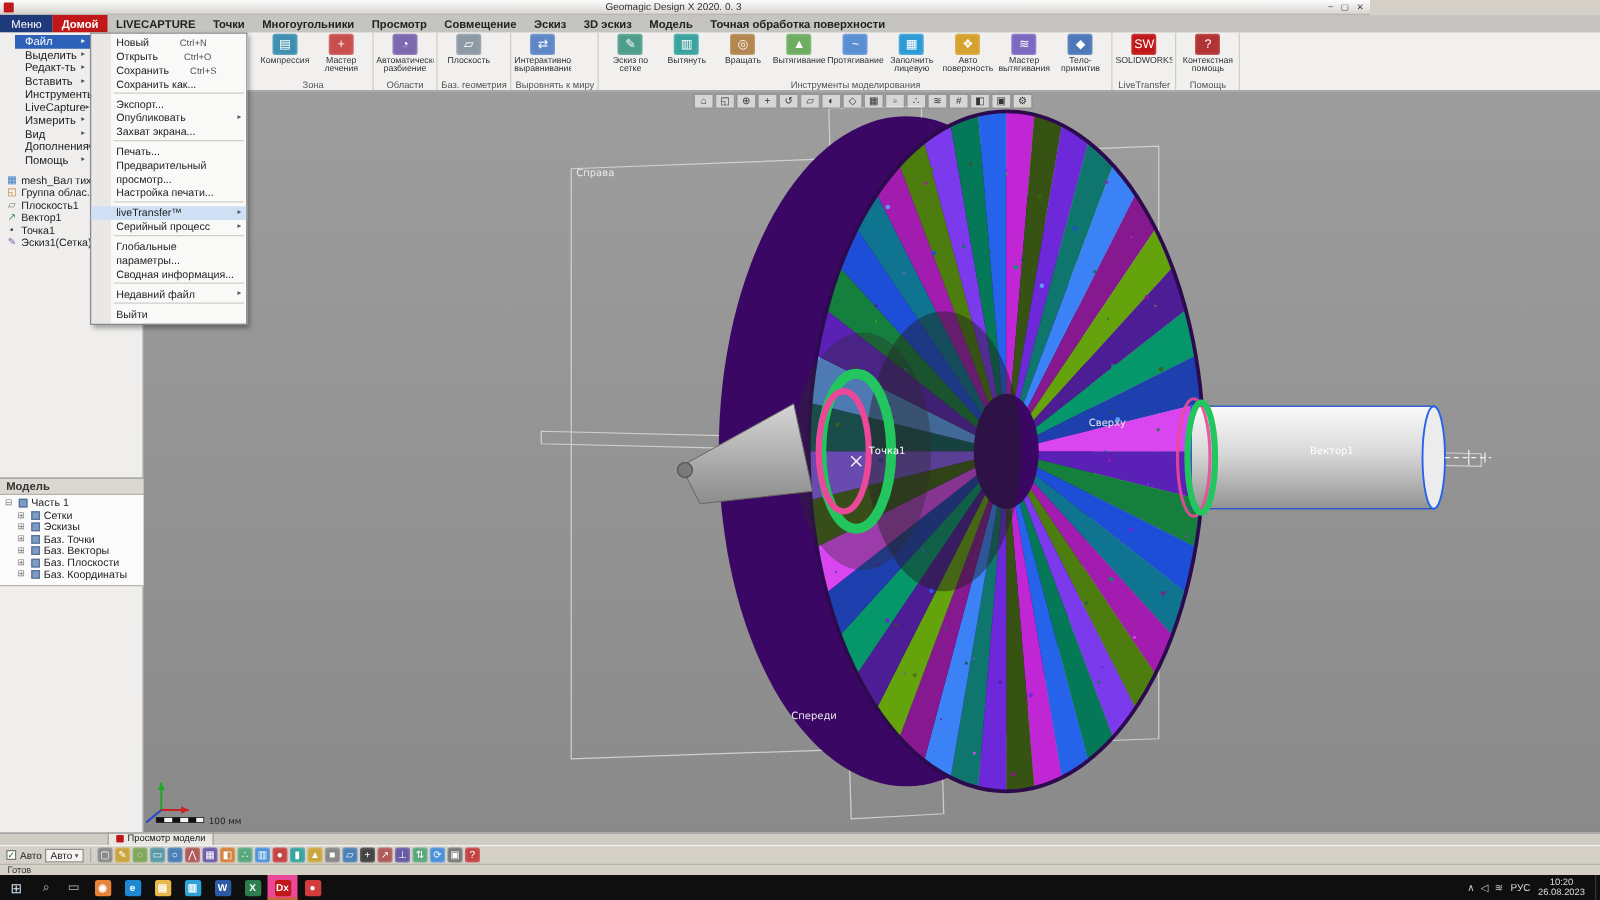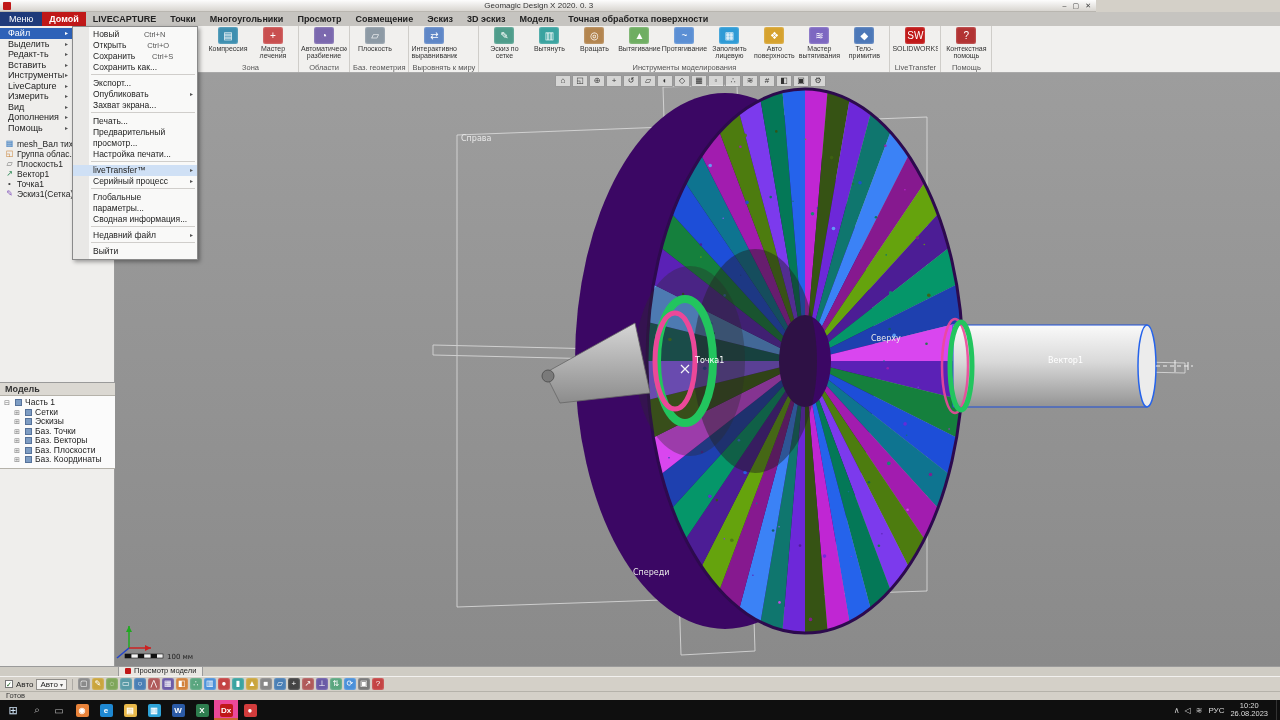--- a/index.html
+++ b/index.html
@@ -34,21 +34,21 @@
     font-size:7px; color:#333; text-align:center; cursor:default; }
   .ricon { width:20px; height:17px; border-radius:2px; background:var(--c,#8fb3c8);
     color:#fff; font-size:10px; line-height:17px; text-align:center;
     box-shadow:inset 0 0 2px rgba(255,255,255,.5); }
   .rlabel { line-height:1.05; margin-top:1px; height:15px; overflow:hidden; width:46px; }
   .rcap { font-size:7.5px; color:#555; text-align:center; height:9px; white-space:nowrap; }
 
   
   .sidebar { position:absolute; left:0; top:26px; width:115px; height:640px;
     background:#efeeec; border-right:1px solid #9a9a9a; }
-  .smenu { padding-top:2px; width:72px; }
+  .smenu { padding-top:2px; width:72px;padding-left:12px; }
   .smenu-item { display:flex; justify-content:space-between; align-items:center;
     padding:0 4px 0 8px; line-height:10.5px; font-size:9px; color:#222; }
   .smenu-item .arr { font-size:6px; color:#555; }
   .smenu-item.active { background:#2e62b8; color:#fff; }
   .smenu-item.active .arr { color:#fff; }
   .stree { margin-top:6px; }
   .stree-item { display:flex; align-items:center; gap:3px; padding-left:5px;
     line-height:10px; font-size:8.5px; color:#222; white-space:nowrap; }
   .stree-item .tglyph { width:9px; font-size:8px; color:var(--c,#555); text-align:center; }
 
@@ -83,21 +83,21 @@
   .vp-toolbar { position:absolute; left:440px; top:2px; display:flex; gap:1px; z-index:5; }
   .vp-tool { width:16px; height:12px; background:rgba(238,238,236,.7);
     border:1px solid rgba(90,90,90,.5); font-size:8px; line-height:10px;
     text-align:center; color:#333; border-radius:1px; }
   .scene { position:absolute; left:0; top:0; }
   svg text { font-family:"DejaVu Sans", sans-serif; }
 
   
   .viewtab-row { position:absolute; left:0; top:666px; width:1280px; height:10px;
     background:#cfccc4; border-top:1px solid #9a9a9a; display:flex; align-items:flex-end;
-    padding-left:118px; }
+    padding-left:86px; }
   .viewtab { background:#e9e7e2; border:1px solid #9a9a9a; border-bottom:none;
     font-size:7.5px; line-height:8px; padding:0 6px 1px; display:flex; gap:3px;
     align-items:center; color:#222; }
   .viewtab .vt-ico { width:6px; height:6px; background:#c01818; border-radius:1px; }
 
   .btoolbar { position:absolute; left:0; top:676px; width:1280px; height:15px;
     background:#d4d0c8; border-top:1px solid #f2f1ef; display:flex; align-items:center;
     gap:3px; padding:0 5px; font-size:8px; color:#222; }
   .chk { width:8px; height:8px; border:1px solid #777; background:#fff; font-size:7px;
     line-height:7px; text-align:center; color:#1a5c1a; }

